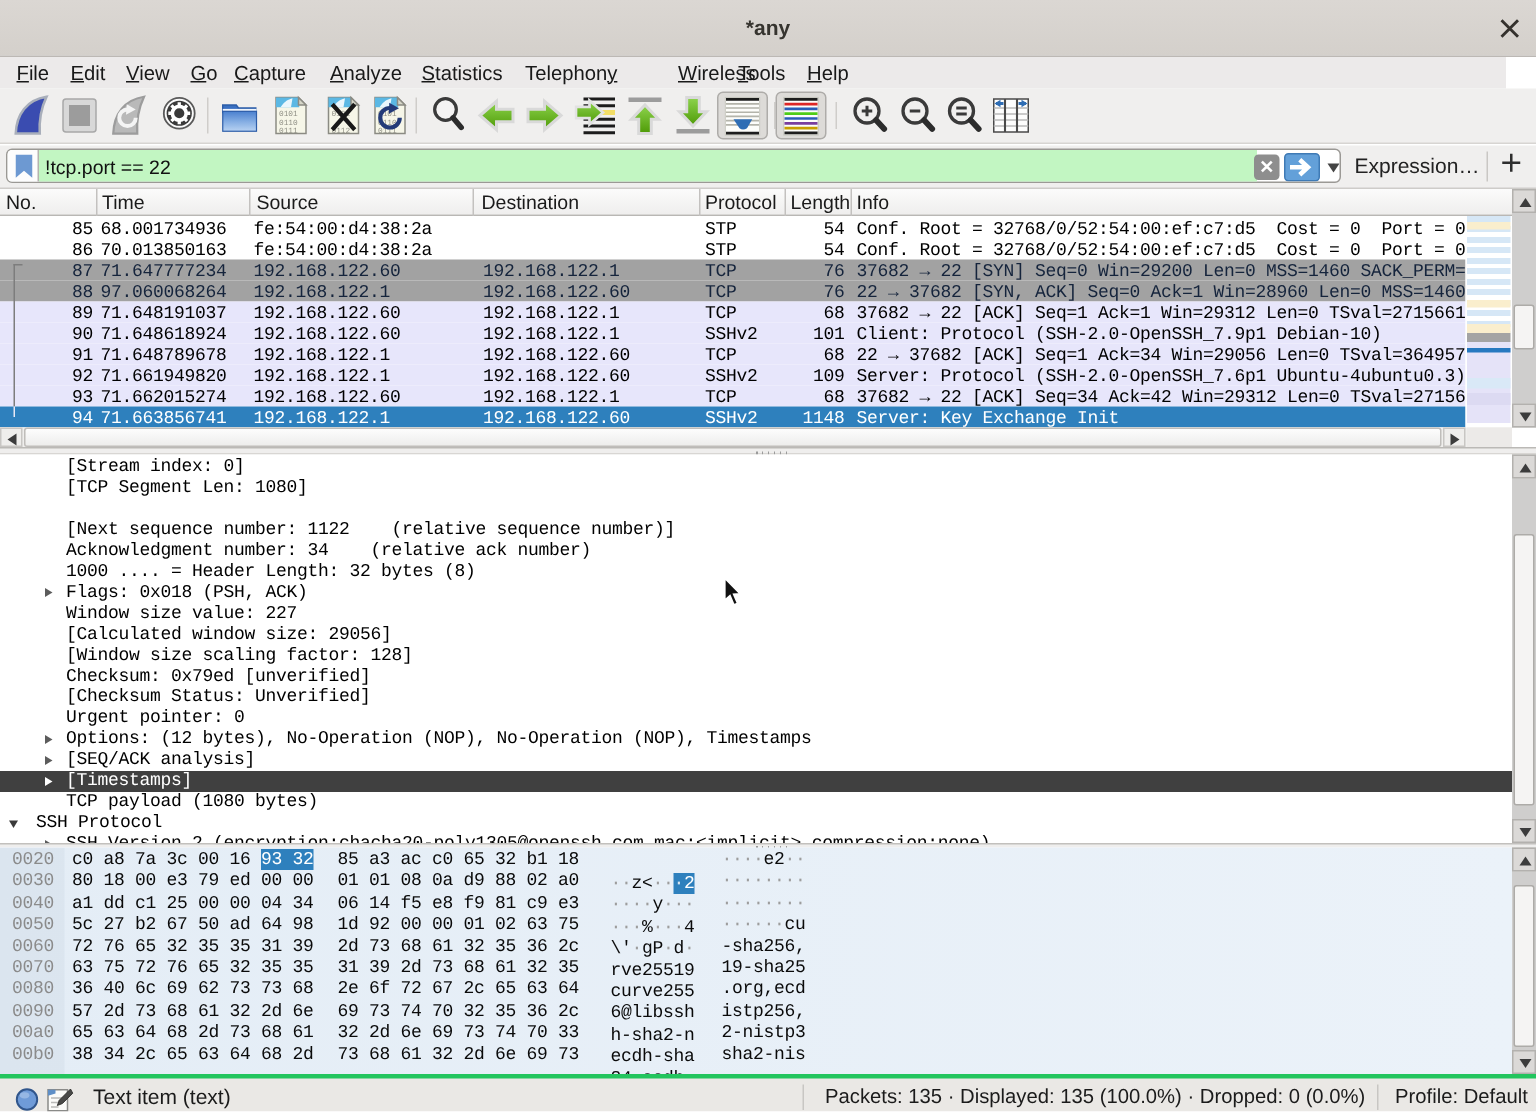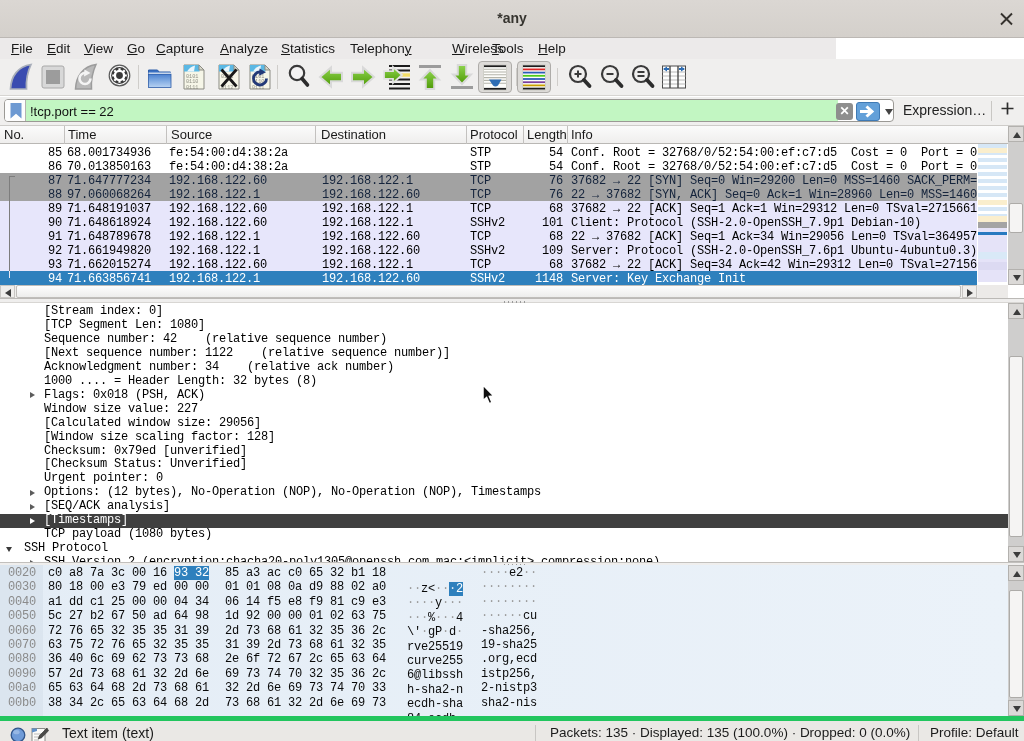--- a/index.html
+++ b/index.html
@@ -5,21 +5,21 @@
 * { margin:0; padding:0; box-sizing:border-box; }
 html,body { width:1024px; height:741px; overflow:hidden; }
 body { font-family:"Liberation Sans", sans-serif; position:relative; background:#fff; }
 .abs { position:absolute; }
 
 #titlebar { left:0; top:0; width:1024px; height:38px;
   background:linear-gradient(#dbd7d3,#d4d0cb); border-bottom:1px solid #bcb8b4; }
 #titlebar .title { position:absolute; left:0; right:0; top:10px; text-align:center;
   font-size:14px; font-weight:bold; color:#36342f; }
 
-#menubar { left:0; top:38px; width:836px; height:21px; background:#eceaea;
+#menubar { left:0; top:38px; width:1004px; height:21px; background:#eceaea;
   font-size:13.5px; color:#191919; }
 #menubar span { position:absolute; top:3px; }
 #menubar u { text-decoration-thickness:0.8px; text-underline-offset:1px; }
 
 #toolbar { left:0; top:59px; width:1024px; height:37px; background:#f0efee;
   border-bottom:1px solid #d7d5d2; }
 #toolbar svg { position:absolute; }
 .tsep { position:absolute; top:6px; width:1px; height:24px; background:#cfcdca; }
 .pressed { position:absolute; top:2px; height:32px; border:1.5px solid #aeaca9;
   border-radius:4px; background:#dddbd8; }
@@ -80,21 +80,21 @@
   font-family:"Liberation Mono", monospace; font-size:12px; letter-spacing:-0.2px; }
 .xrow { position:absolute; left:0; width:1008px; height:14.4px; line-height:14.4px; white-space:pre; }
 .xoff { position:absolute; left:8px; color:#8b8b8b; }
 .xh1 { position:absolute; left:48px; color:#0a0a0a; }
 .xh2 { position:absolute; left:225px; color:#0a0a0a; }
 .xa1 { position:absolute; left:407px; color:#0a0a0a;margin-top:16px; }
 .xa2 { position:absolute; left:481px; color:#0a0a0a; }
 .dim { color:#9d9d9d; }
 .xsel { background:#2e80bd; color:#fff; font-weight:normal; font-style:normal; }
 
-#statusbar { left:0; top:716px; width:1024px; height:25px; background:#eae8e5; border-top:5px solid #22c55e;
+#statusbar { left:0; top:716px; width:1024px; height:25px; background:#eae8e5; border-top:3px solid #22c55e;
   font-size:13.5px; color:#1b1b1b; }
 </style>
 </head>
 <body>
 <div class="abs" id="titlebar">
   <div class="title">*any</div>
   <svg class="close-svg" style="position:absolute;right:11px;top:12px" width="13" height="14" viewBox="0 0 13 14">
   <path d="M1,1.5 L12,12.5 M12,1.5 L1,12.5" stroke="#35322e" stroke-width="1.9"></path>
 </svg>
 </div>
@@ -361,21 +361,20 @@
 </div>
 <div class="abs" style="left:0;top:298px;width:1024px;height:5px;background:#efeeed;border-top:1px solid #bbb9b6;border-bottom:1px solid #d8d6d3">
   <div style="position:absolute;left:504px;top:1.5px;width:22px;height:2px;background:repeating-linear-gradient(90deg,#9a9a9a 0 1px,transparent 1px 4px)"></div>
 </div>
 <div class="abs" style="left:0;top:562px;width:1024px;height:3px;background:#efeeed;border-top:1px solid #c2c0bd">
   <div style="position:absolute;left:504px;top:0.5px;width:22px;height:2px;background:repeating-linear-gradient(90deg,#9a9a9a 0 1px,transparent 1px 4px)"></div>
 </div>
 <div class="abs" id="detpane">
   <div class="drow" style="top:2px">[Stream index: 0]</div>
   <div class="drow" style="top:15.95px">[TCP Segment Len: 1080]</div>
-  <div class="drow" style="top:29.9px">Sequence number: 42    (relative sequence number)</div>
   <div class="drow" style="top:43.85px">[Next sequence number: 1122    (relative sequence number)]</div>
   <div class="drow" style="top:57.8px">Acknowledgment number: 34    (relative ack number)</div>
   <div class="drow" style="top:71.75px">1000 .... = Header Length: 32 bytes (8)</div>
   <div class="drow" style="top:85.7px"><i class="dtri" style="left:30px"></i>Flags: 0x018 (PSH, ACK)</div>
   <div class="drow" style="top:99.65px">Window size value: 227</div>
   <div class="drow" style="top:113.6px">[Calculated window size: 29056]</div>
   <div class="drow" style="top:127.55px">[Window size scaling factor: 128]</div>
   <div class="drow" style="top:141.5px">Checksum: 0x79ed [unverified]</div>
   <div class="drow" style="top:155.45px">[Checksum Status: Unverified]</div>
   <div class="drow" style="top:169.4px">Urgent pointer: 0</div>

